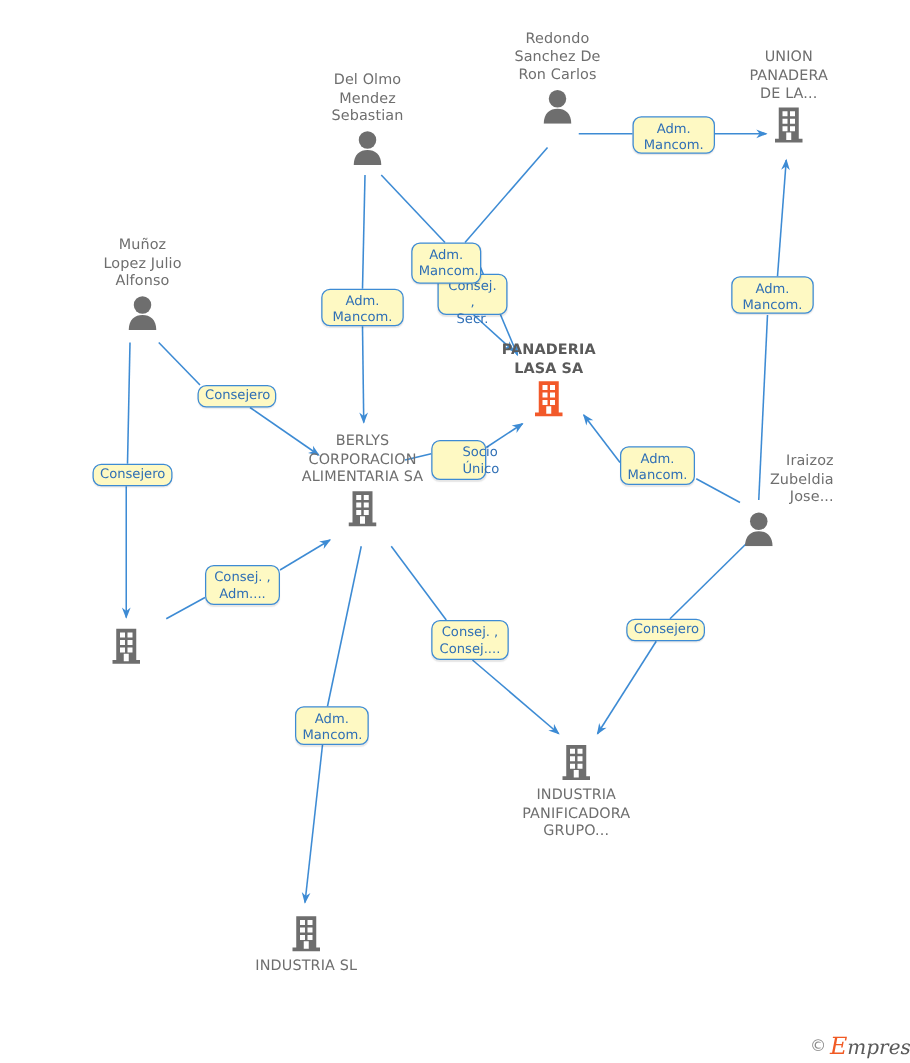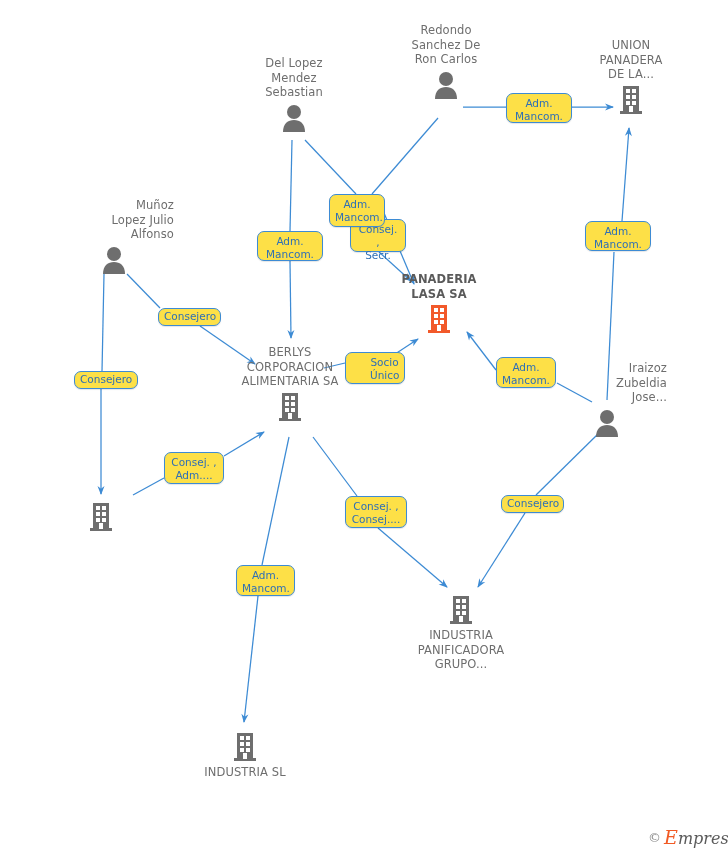--- a/index.html
+++ b/index.html
@@ -55,21 +55,21 @@
   }
   .node.label-top .glyph { margin-top: 1px; }
   .node.label-bottom .label { margin-top: 1px; }
 
   
   .chip {
     position: absolute;
     box-sizing: border-box;
     border: 1.3px solid #3d8bd4;
     border-radius: 7px;
-    background: #fde047;
+    background: #fef9c3;
     color: #2f6fb5;
     font-size: 10.5px;
     line-height: 13px;
     text-align: center;
     padding: 3px 5px 4px 5px;
     white-space: pre-line;
     box-shadow: 0 1px 1px rgba(0,0,0,0.10);
   }
   .chip.behind { z-index: 3; }
   .chip.front  { z-index: 6; }
@@ -146,21 +146,21 @@
 
       <path d="M600,432 L536,495"></path>
       <path d="M525,513 L478,587" marker-end="url(#arw)"></path>
 
       <path d="M289,437 L262,565"></path>
       <path d="M258,596 L244,722" marker-end="url(#arw)"></path>
     </g>
   </svg>
 
   <div class="node person label-top" style="left:294px; top:56px;">
-    <div class="label">Del Lopez
+    <div class="label">Del Olmo
 Mendez
 Sebastian</div>
     <div class="glyph">
       <svg width="26" height="28" viewBox="0 0 26 28" xmlns="http://www.w3.org/2000/svg">
         <circle cx="13" cy="8" r="7" fill="#6e6e6e"></circle>
         <path d="M2,28 C2,19.5 7,16 13,16 C19,16 24,19.5 24,28 Z" fill="#6e6e6e"></path>
       </svg>
     </div>
   </div>
 
@@ -188,21 +188,21 @@
         <rect x="13" y="4" width="4" height="4" fill="#ffffff"></rect>
         <rect x="7" y="10" width="4" height="4" fill="#ffffff"></rect>
         <rect x="13" y="10" width="4" height="4" fill="#ffffff"></rect>
         <rect x="7" y="16" width="4" height="4" fill="#ffffff"></rect>
         <rect x="13" y="16" width="4" height="4" fill="#ffffff"></rect>
         <rect x="10" y="21" width="4" height="6" fill="#ffffff"></rect>
       </svg>
     </div>
   </div>
 
-  <div class="node person label-top" style="left:114px; top:198px;text-align:right;">
+  <div class="node person label-top" style="left:114px; top:188px;">
     <div class="label">Muñoz
 Lopez Julio
 Alfonso</div>
     <div class="glyph">
       <svg width="26" height="28" viewBox="0 0 26 28" xmlns="http://www.w3.org/2000/svg">
         <circle cx="13" cy="8" r="7" fill="#6e6e6e"></circle>
         <path d="M2,28 C2,19.5 7,16 13,16 C19,16 24,19.5 24,28 Z" fill="#6e6e6e"></path>
       </svg>
     </div>
   </div>
@@ -318,21 +318,21 @@
 Secr.</div>
 
   <div class="chip front" style="left:329px; top:194px; width:56px; height:33px;">Adm.
 Mancom.</div>
 
   <div class="chip front" style="left:585px; top:221px; width:66px; height:30px;">Adm.
 Mancom.</div>
 
   <div class="chip front" style="left:158px; top:308px; width:63px; height:18px; padding-top:1px; padding-bottom:1px;">Consejero</div>
 
-  <div class="chip front" style="left:345px; top:352px; width:60px; height:32px;padding-left:24px;">Socio
+  <div class="chip front" style="left:345px; top:352px; width:44px; height:32px;padding-left:24px;">Socio
 Único</div>
 
   <div class="chip front" style="left:74px; top:371px; width:64px; height:18px; padding-top:1px; padding-bottom:1px;">Consejero</div>
 
   <div class="chip front" style="left:496px; top:357px; width:60px; height:31px;">Adm.
 Mancom.</div>
 
   <div class="chip front" style="left:164px; top:452px; width:60px; height:32px;">Consej. ,
 Adm....</div>
 

